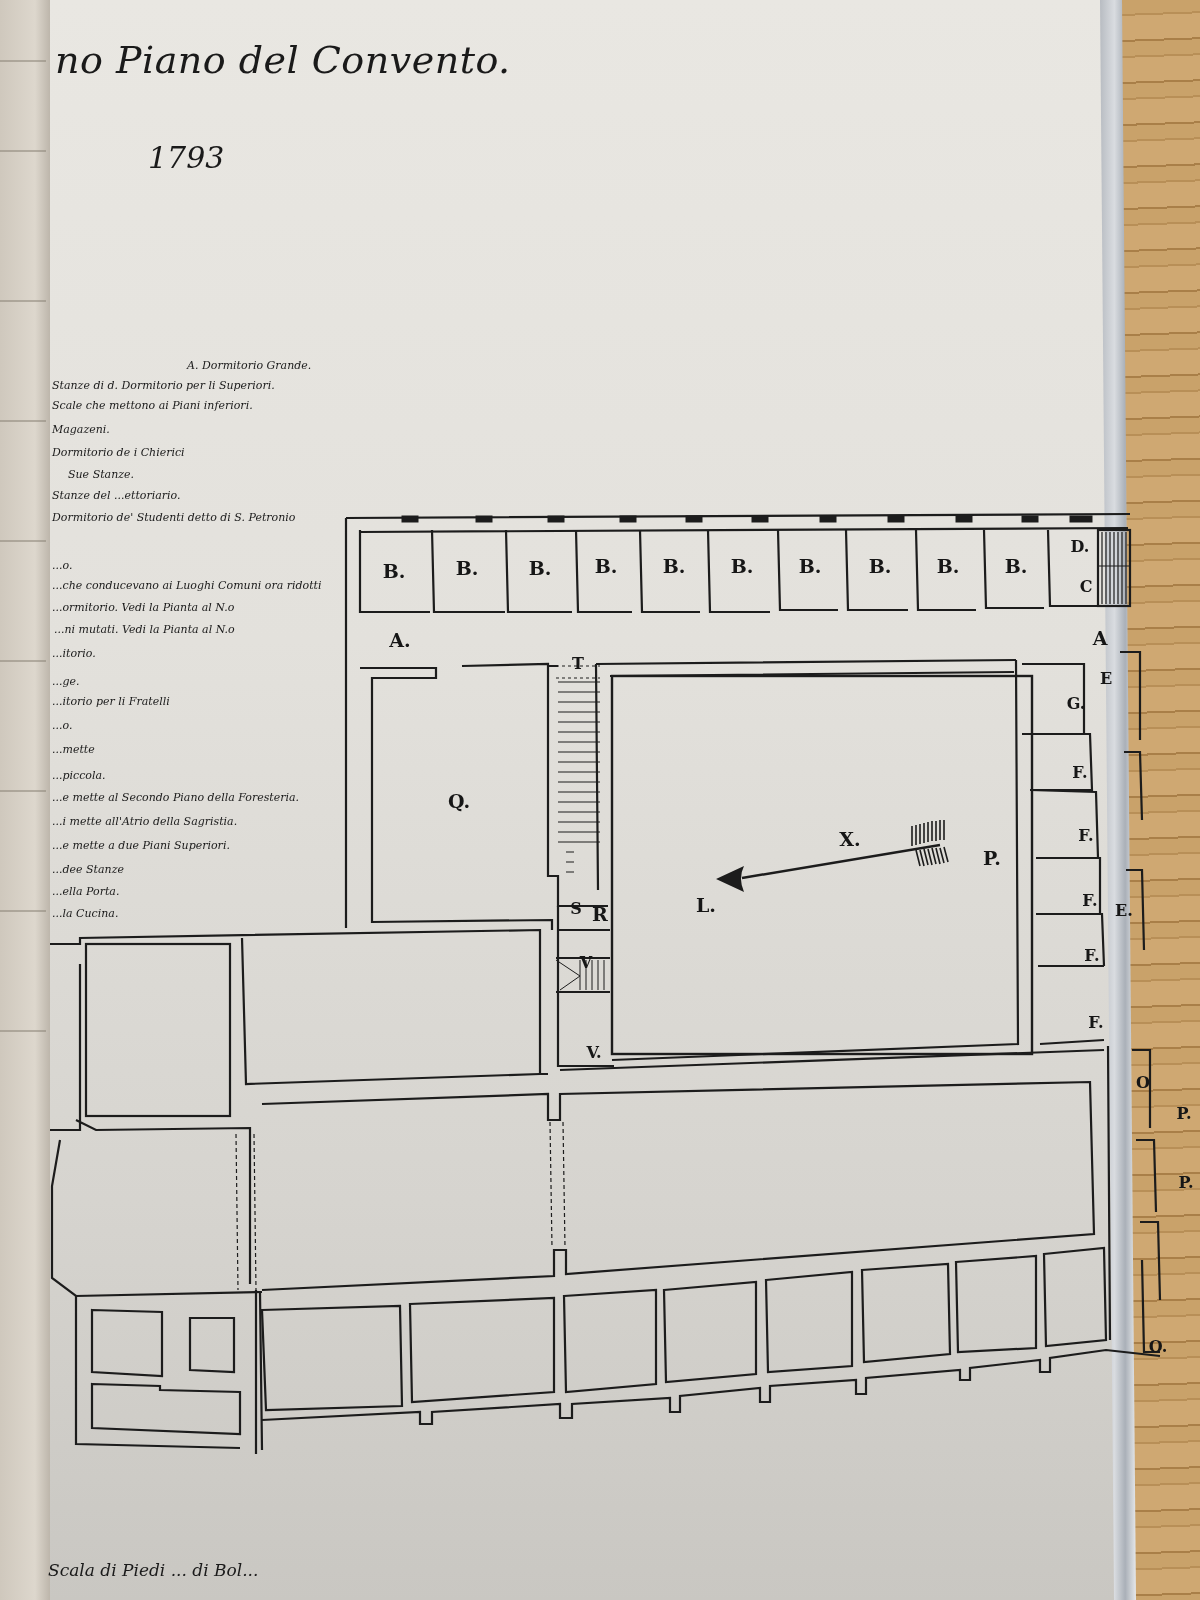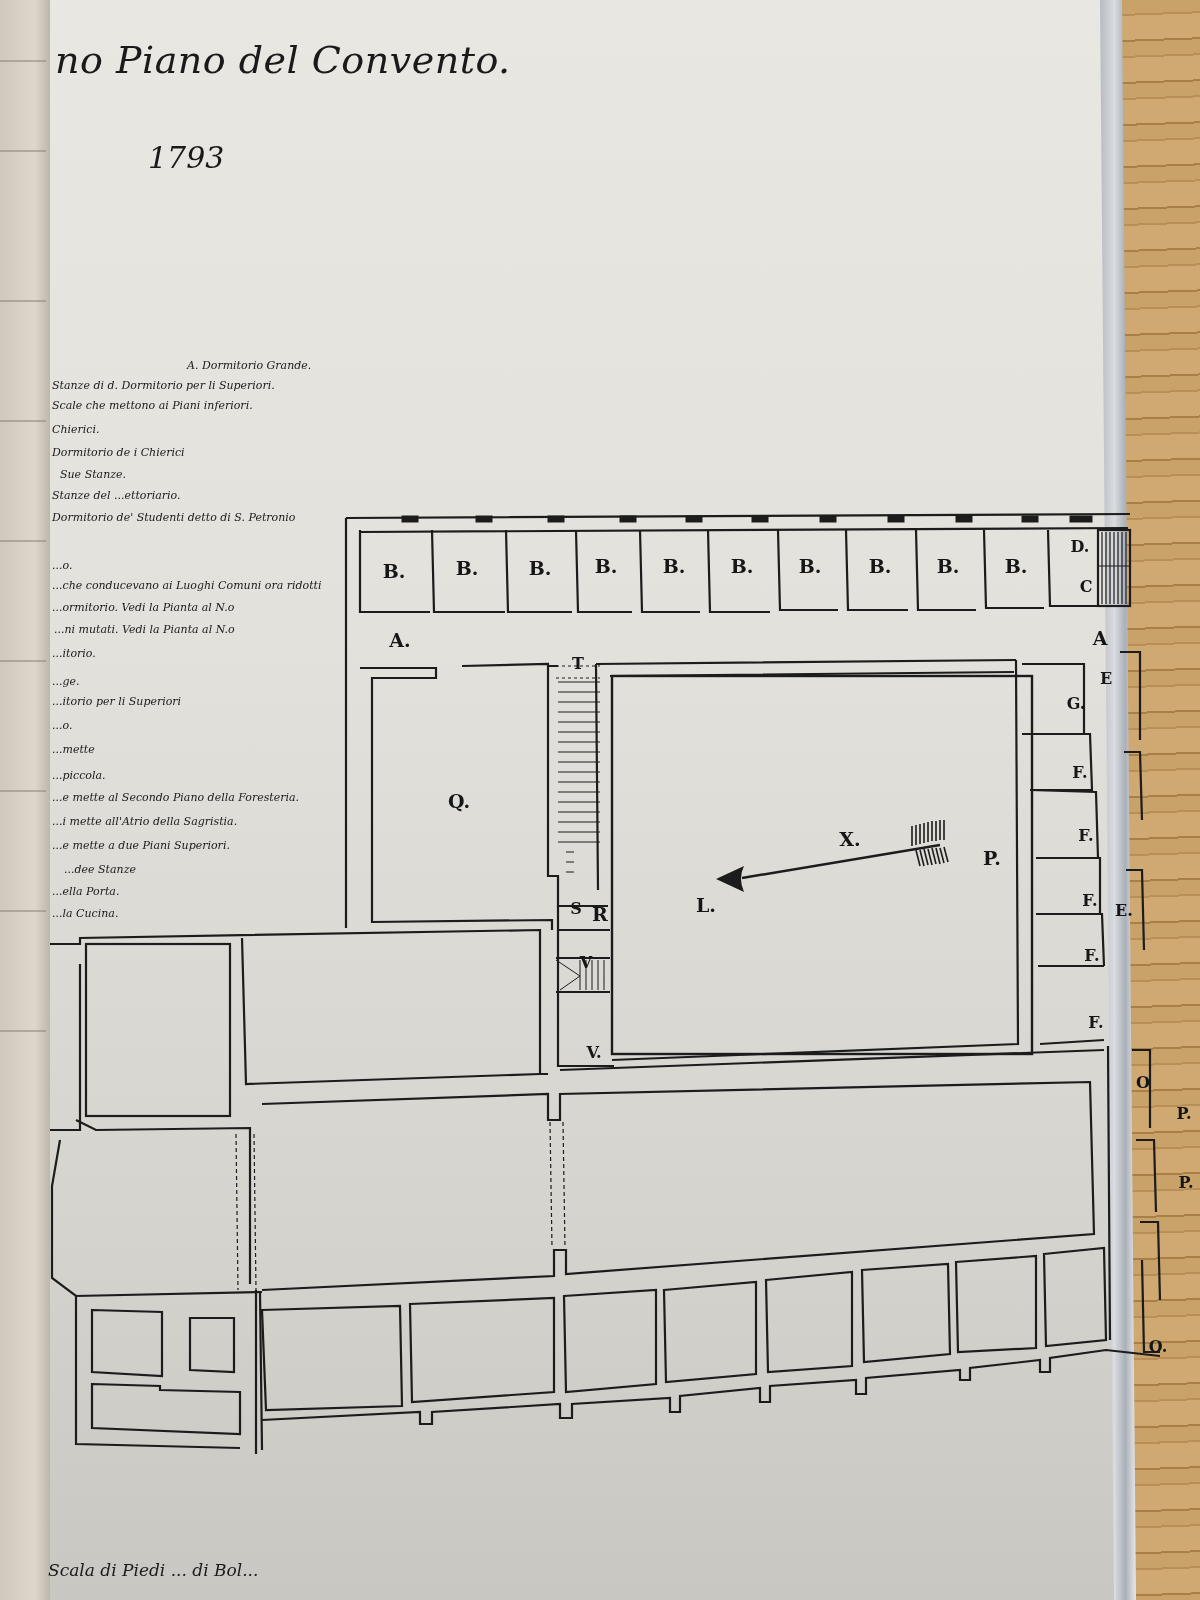--- a/index.html
+++ b/index.html
@@ -43,39 +43,39 @@
   <div class="ln" style="top:1030px"></div>
 </div>
 
 <div class="script title">no Piano del Convento.</div>
 <div class="script year">1793</div>
 
 <div class="script legend">
   <div class="row" style="left:135px;top:8px">A. Dormitorio Grande.</div>
   <div class="row" style="left:0;top:28px">Stanze di d. Dormitorio per li Superiori.</div>
   <div class="row" style="left:0;top:48px">Scale che mettono ai Piani inferiori.</div>
-  <div class="row" style="left:0;top:72px">Chierici.</div>
+  <div class="row" style="left:0;top:72px">Magazeni.</div>
   <div class="row" style="left:0;top:95px">Dormitorio de i Chierici</div>
-  <div class="row" style="left:8px;top:117px">Sue Stanze.</div>
+  <div class="row" style="left:16px;top:117px">Sue Stanze.</div>
   <div class="row" style="left:0;top:138px">Stanze del ...ettoriario.</div>
   <div class="row" style="left:0;top:160px">Dormitorio de' Studenti detto di S. Petronio</div>
   <div class="row" style="left:0;top:208px">...o.</div>
   <div class="row" style="left:0;top:228px">...che conducevano ai Luoghi Comuni ora ridotti</div>
   <div class="row" style="left:0;top:250px">...ormitorio. Vedi la Pianta al N.o</div>
   <div class="row" style="left:2px;top:272px">...ni mutati. Vedi la Pianta al N.o</div>
   <div class="row" style="left:0;top:296px">...itorio.</div>
   <div class="row" style="left:0;top:324px">...ge.</div>
-  <div class="row" style="left:0;top:344px">...itorio per li Superiori</div>
+  <div class="row" style="left:0;top:344px">...itorio per li Fratelli</div>
   <div class="row" style="left:0;top:368px">...o.</div>
   <div class="row" style="left:0;top:392px">...mette</div>
   <div class="row" style="left:0;top:418px">...piccola.</div>
   <div class="row" style="left:0;top:440px">...e mette al Secondo Piano della Foresteria.</div>
   <div class="row" style="left:0;top:464px">...i mette all'Atrio della Sagristia.</div>
   <div class="row" style="left:0;top:488px">...e mette a due Piani Superiori.</div>
-  <div class="row" style="left:12px;top:512px">...dee Stanze</div>
+  <div class="row" style="left:0;top:512px">...dee Stanze</div>
   <div class="row" style="left:0;top:534px">...ella Porta.</div>
   <div class="row" style="left:0;top:556px">...la Cucina.</div>
 </div>
 
 <svg class="plan" width="1200" height="1600" viewBox="0 0 1200 1600">
   <g fill="none" stroke="#1c1c1c" stroke-width="2.2" stroke-linejoin="miter">
 
     <path d="M346 518 L1130 514 M346 518 L346 928 M360 532 L1128 528"></path>
 
     <path d="M360 530 L360 612 L430 612 M432 530 L434 612 L505 612 M506 530 L508 612 L572 612 M576 530 L578 612 L632 612 M640 530 L642 612 L700 612 M708 530 L710 612 L770 612 M778 530 L780 610 L838 610 M846 530 L848 610 L908 610 M916 530 L918 610 L976 610 M984 530 L986 608 L1044 608 M1048 530 L1050 606 L1098 606"></path>

